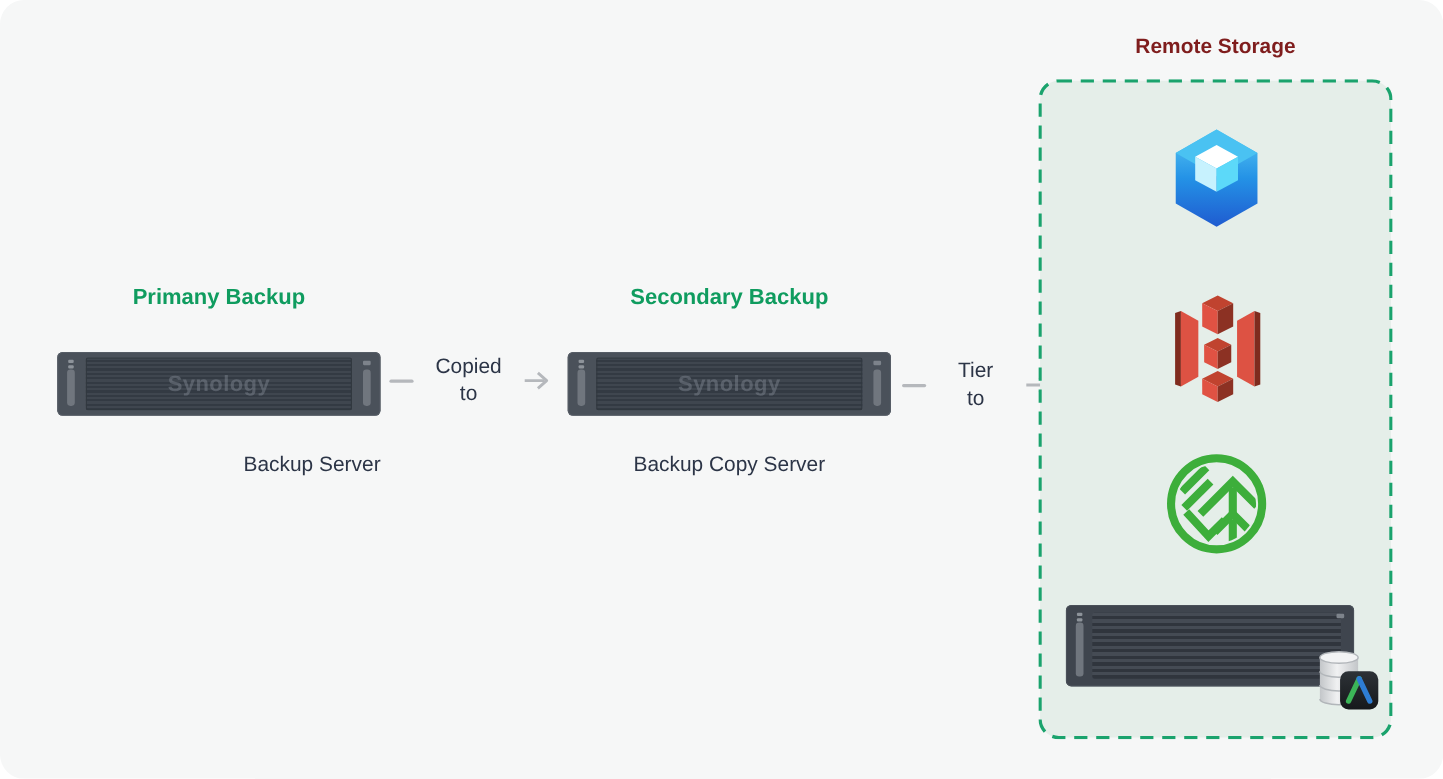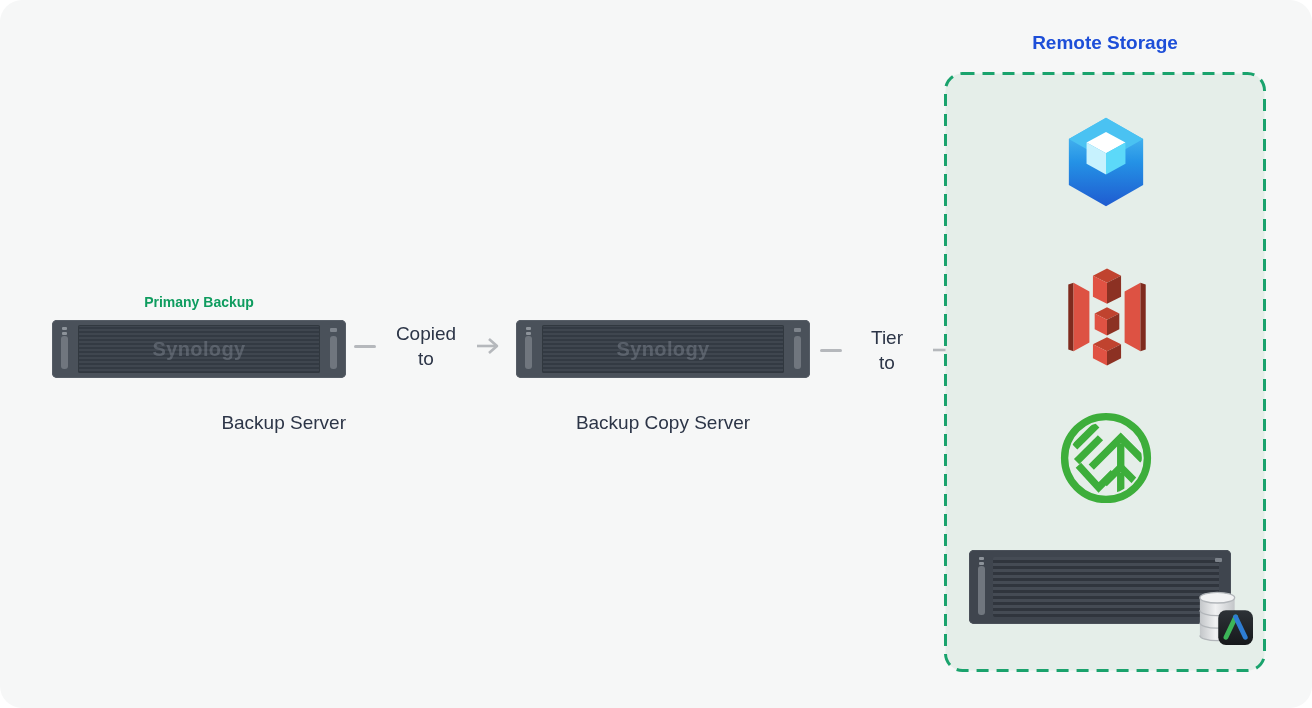--- a/index.html
+++ b/index.html
@@ -2,29 +2,29 @@
 <html><head>
 <meta charset="utf-8">
 <style>
   html,body{margin:0;padding:0;background:#ffffff;}
   .canvas{
     position:relative;width:1312px;height:708px;background:#f6f7f7;
     border-radius:22px;overflow:hidden;
     font-family:"Liberation Sans",sans-serif;color:#2c3547;
   }
   .group-title{
-    position:absolute;font-size:14px;font-weight:700;color:#0f9c5f;
-    text-align:center;line-height:26px;margin-top:32px;
+    position:absolute;font-size:20px;font-weight:700;color:#0f9c5f;
+    text-align:center;line-height:26px;
   }
   .group-caption{
     position:absolute;font-size:19px;font-weight:400;color:#2c3547;
     text-align:center;line-height:26px;
   }
   .remote-title{
-    position:absolute;font-size:19px;font-weight:700;color:#1d4ed8;
+    position:absolute;font-size:19px;font-weight:700;color:#7f1d1d;
     text-align:center;line-height:26px;
   }
   
   .connector{position:absolute;display:flex;align-items:center;justify-content:space-between;}
   .dash{width:22px;height:3px;border-radius:2px;background:#b5b8bc;flex:0 0 auto;}
   .conn-label{
     flex:1 1 auto;text-align:center;font-size:19px;line-height:1.32;
     color:#2c3547;white-space:pre-line;padding:0 4px;
   }
   .arrow svg{display:block;}
@@ -78,20 +78,21 @@
     <div class="conn-label">Copied
 to</div>
     <div class="arrow">
       <svg width="26" height="22" viewBox="0 0 26 22">
         <path d="M1 11 H19" stroke="#b5b8bc" stroke-width="2.6" fill="none"></path>
         <path d="M13 4 L21 11 L13 18" stroke="#b5b8bc" stroke-width="2.6" fill="none" stroke-linejoin="round"></path>
       </svg>
     </div>
   </div>
 
+  <div class="group-title" style="left:516px;top:257px;width:294px;">Secondary Backup</div>
 
   <div class="server" style="left:516px;top:320px;width:294px;height:58px;">
     <div class="panel">
       <span class="srv-logo">Synology</span>
     </div>
     <div class="mark m-l1"></div>
     <div class="mark m-l2"></div>
     <div class="mark m-r"></div>
     <div class="handle h-left"></div>
     <div class="handle h-right"></div>

